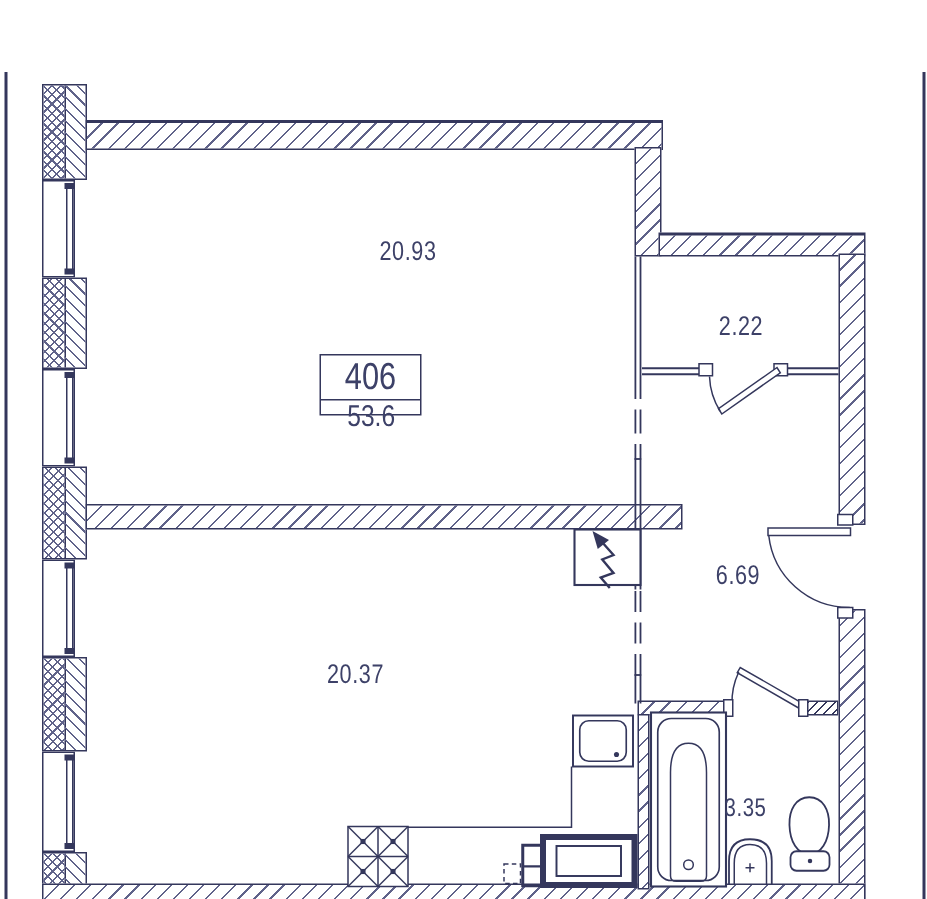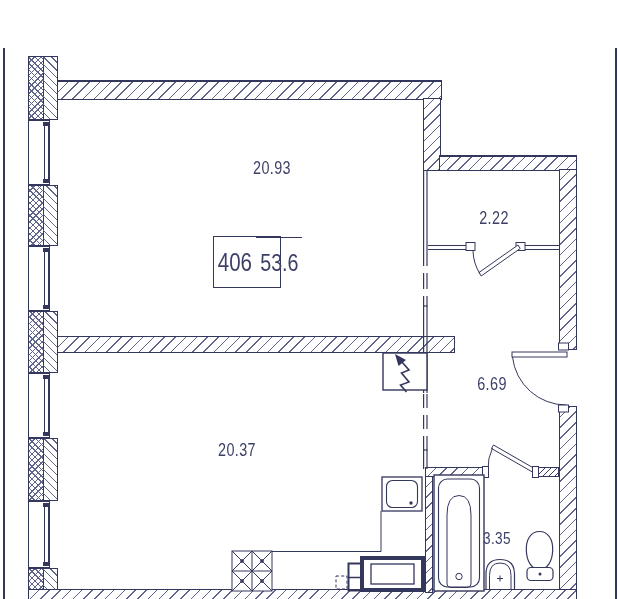--- a/index.html
+++ b/index.html
@@ -38,27 +38,27 @@
   .glz::before,.glz::after{content:"";position:absolute;left:-2px;right:-2px;height:4px;background:var(--line);}
   .glz::before{top:-2px}.glz::after{bottom:-2px}
   
   .bline{position:absolute;background:var(--line);}
   
   .lbl{
     position:absolute;transform:translate(-50%,-50%) scaleX(0.8);
     font-size:18px;color:var(--text);letter-spacing:0.5px;white-space:nowrap;
   }
   .unit-box{
-    position:absolute;left:213px;top:188px;width:68px;height:52px;box-sizing:border-box;
-    border:1.5px solid var(--line);background:#fff;display:flex;flex-direction:row;
+    position:absolute;left:213px;top:188px;width:68px;height:41px;box-sizing:border-box;
+    border:1.5px solid var(--line);background:#fff;display:flex;flex-direction:column;
   }
   .unit-box .num{flex:1.15;display:flex;align-items:center;justify-content:center;
     font-size:25px;color:var(--text);transform:scaleX(0.82);}
   .unit-box .tot{flex:1;display:flex;align-items:center;justify-content:center;
-    border-top:1.5px solid var(--line);font-size:24px;color:var(--text);transform-origin:center;}
+    border-top:1.5px solid var(--line);font-size:20px;color:var(--text);transform-origin:center;}
   .unit-box .tot span{display:inline-block;transform:scaleX(0.82);}
   svg{position:absolute;left:0;top:0;z-index:5;}
   .lbl,.unit-box{z-index:6;}
 </style>
 </head>
 <body>
 
 <div class="plan">
 
   <div class="bline" style="left:3px;top:0;width:1.5px;height:589px;"></div>

